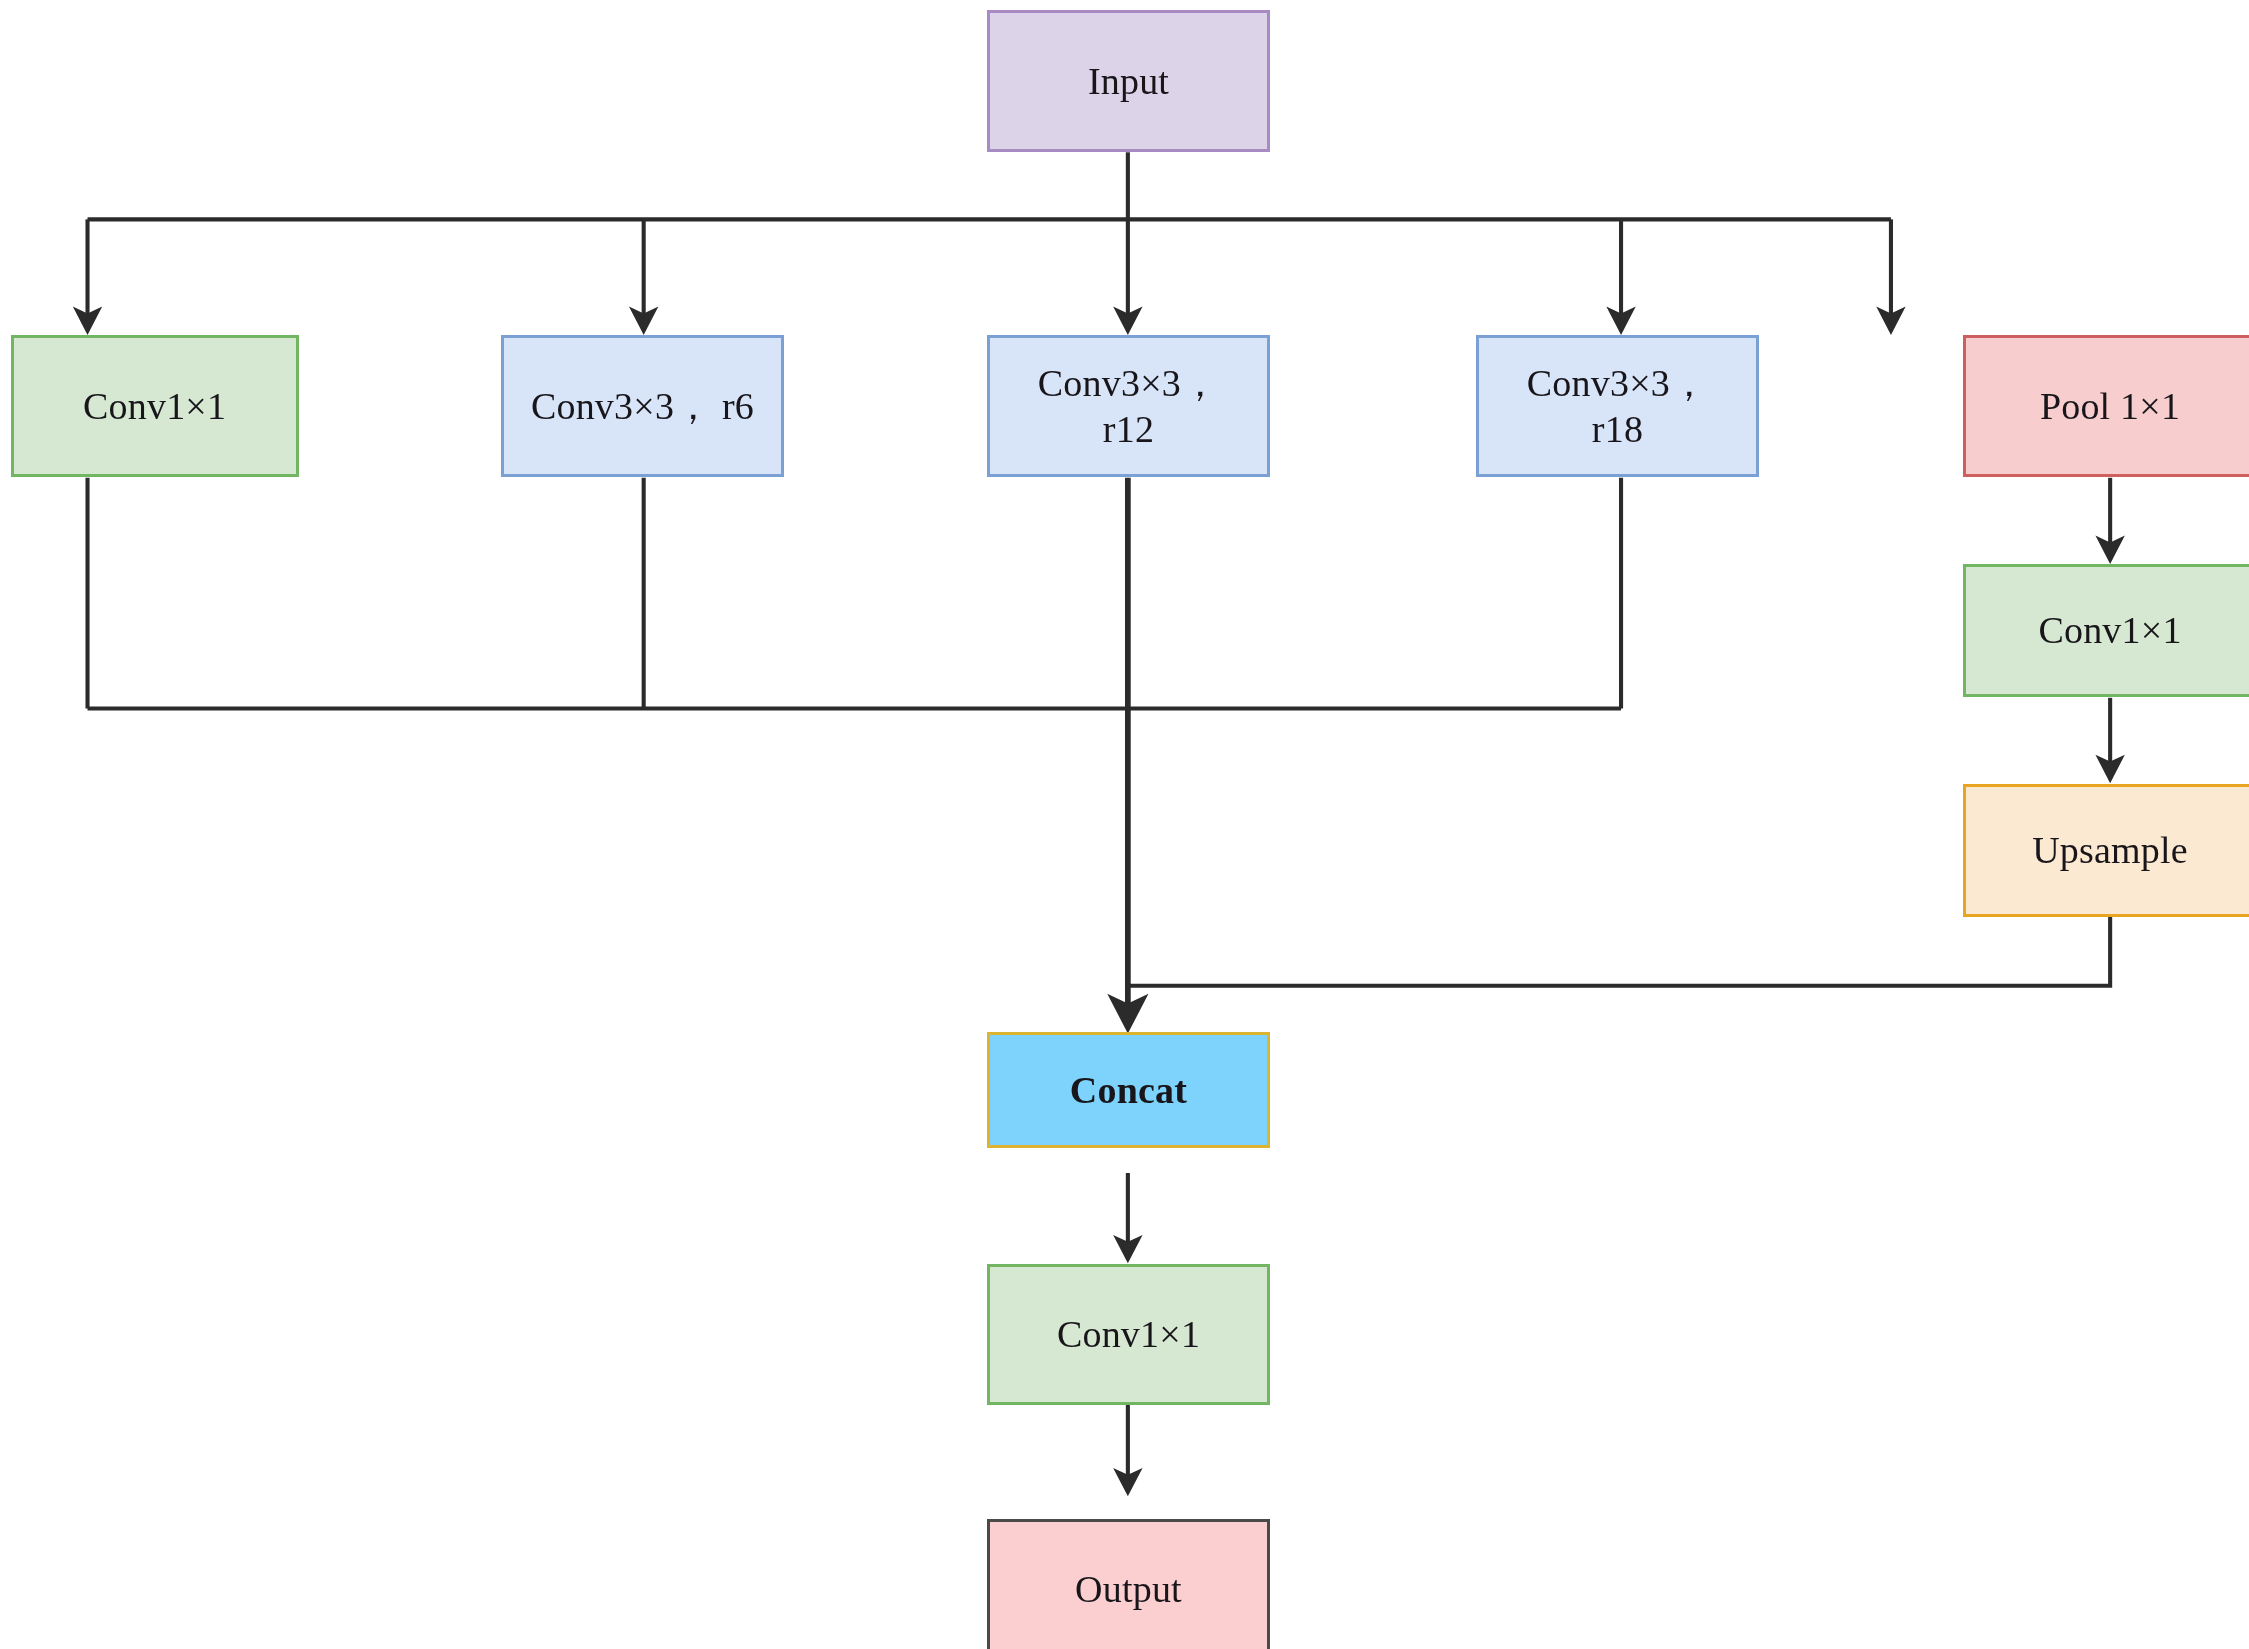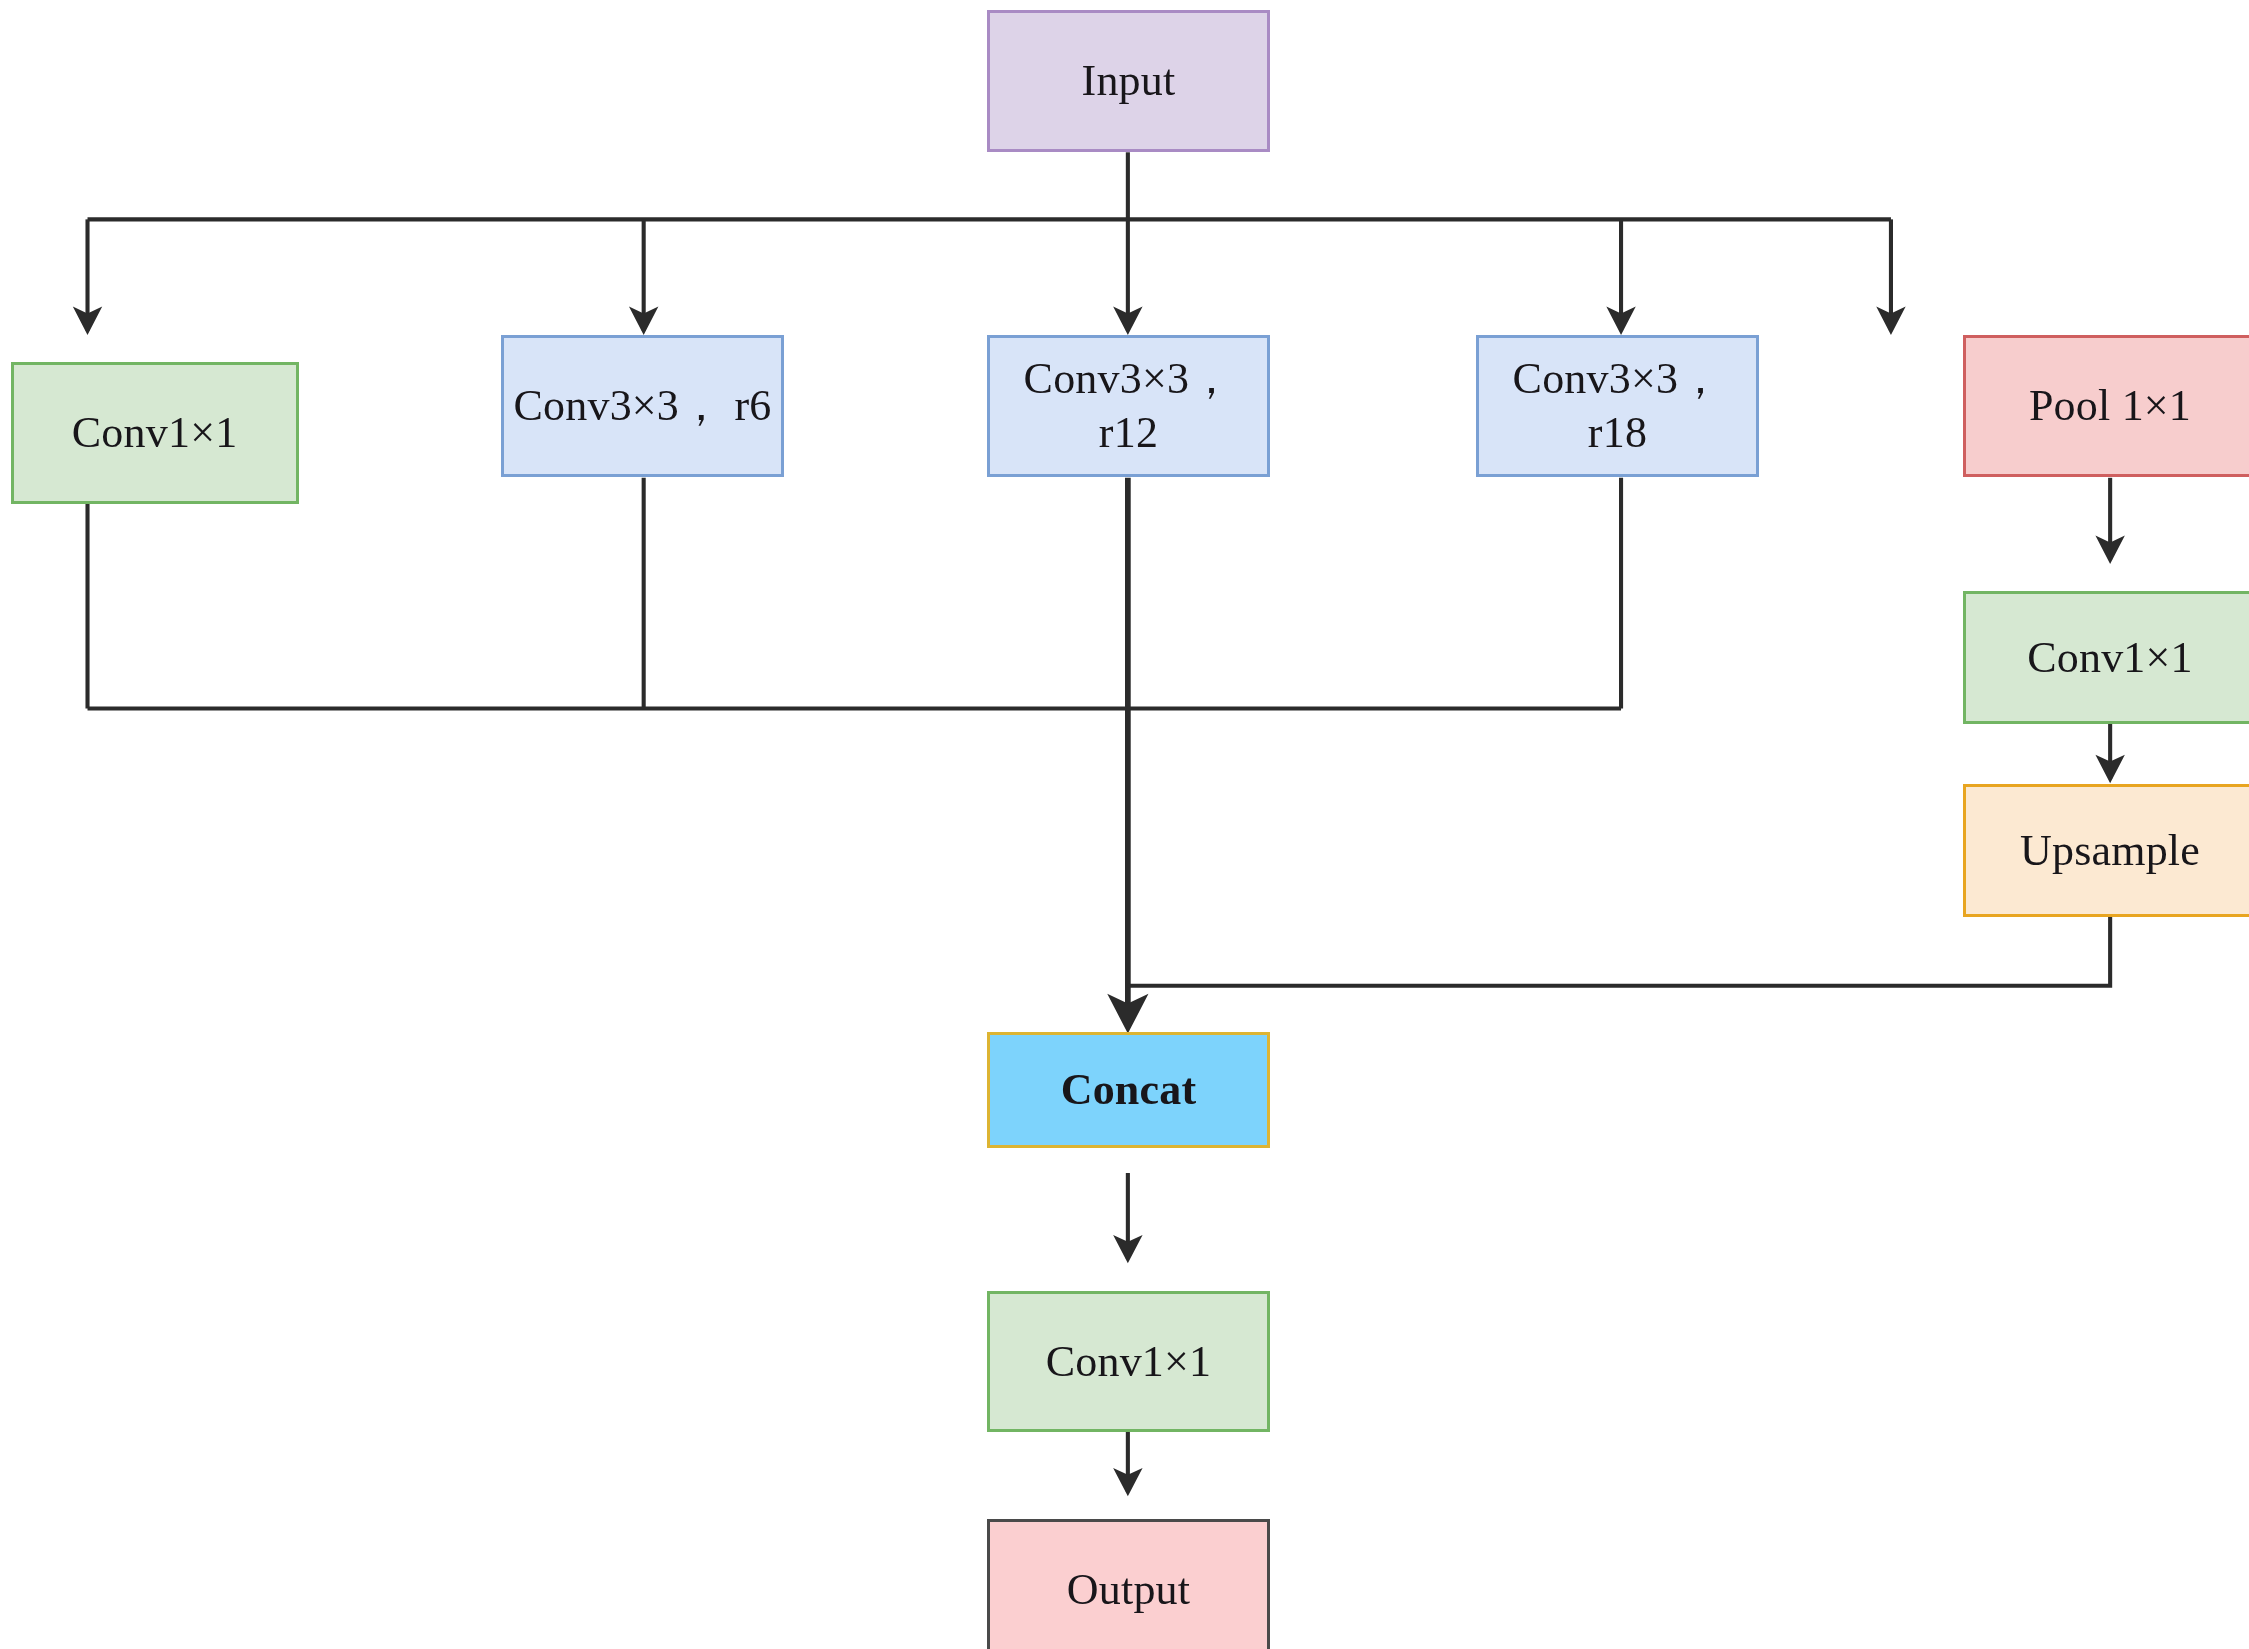--- a/index.html
+++ b/index.html
@@ -25,30 +25,30 @@
     pointer-events: none;
   }
   .node {
     position: absolute;
     box-sizing: border-box;
     display: flex;
     align-items: center;
     justify-content: center;
     text-align: center;
     color: #18161a;
-    font-size: 44px;
+    font-size: 38px;
     line-height: 1.22;
     letter-spacing: 0.2px;
     border-style: solid;
     border-width: 3.3px;
     white-space: pre-line;
     z-index: 3;
   }
   .n-input    { background: #ddd3e8; border-color: #a98bc4; }
-  .n-green    { background: #d6e8d2; border-color: #72b563; margin-top: 27px; }
+  .n-green    { background: #d6e8d2; border-color: #72b563; }
   .n-blue     { background: #d8e4f8; border-color: #7aa0d4; }
   .n-pool     { background: #f7cdcd; border-color: #cf5f5f; }
   .n-upsample { background: #fce9d2; border-color: #e8a521; }
   .n-concat   { background: #fcedbe; border-color: #ddb432; }
   .n-output   { background: #fbcfd0; border-color: #4a4a4a; margin-top: 22px; }
 </style>
 </head>
 <body>
 
 <div id="canvas" style="background: rgb(255, 255, 255);">

